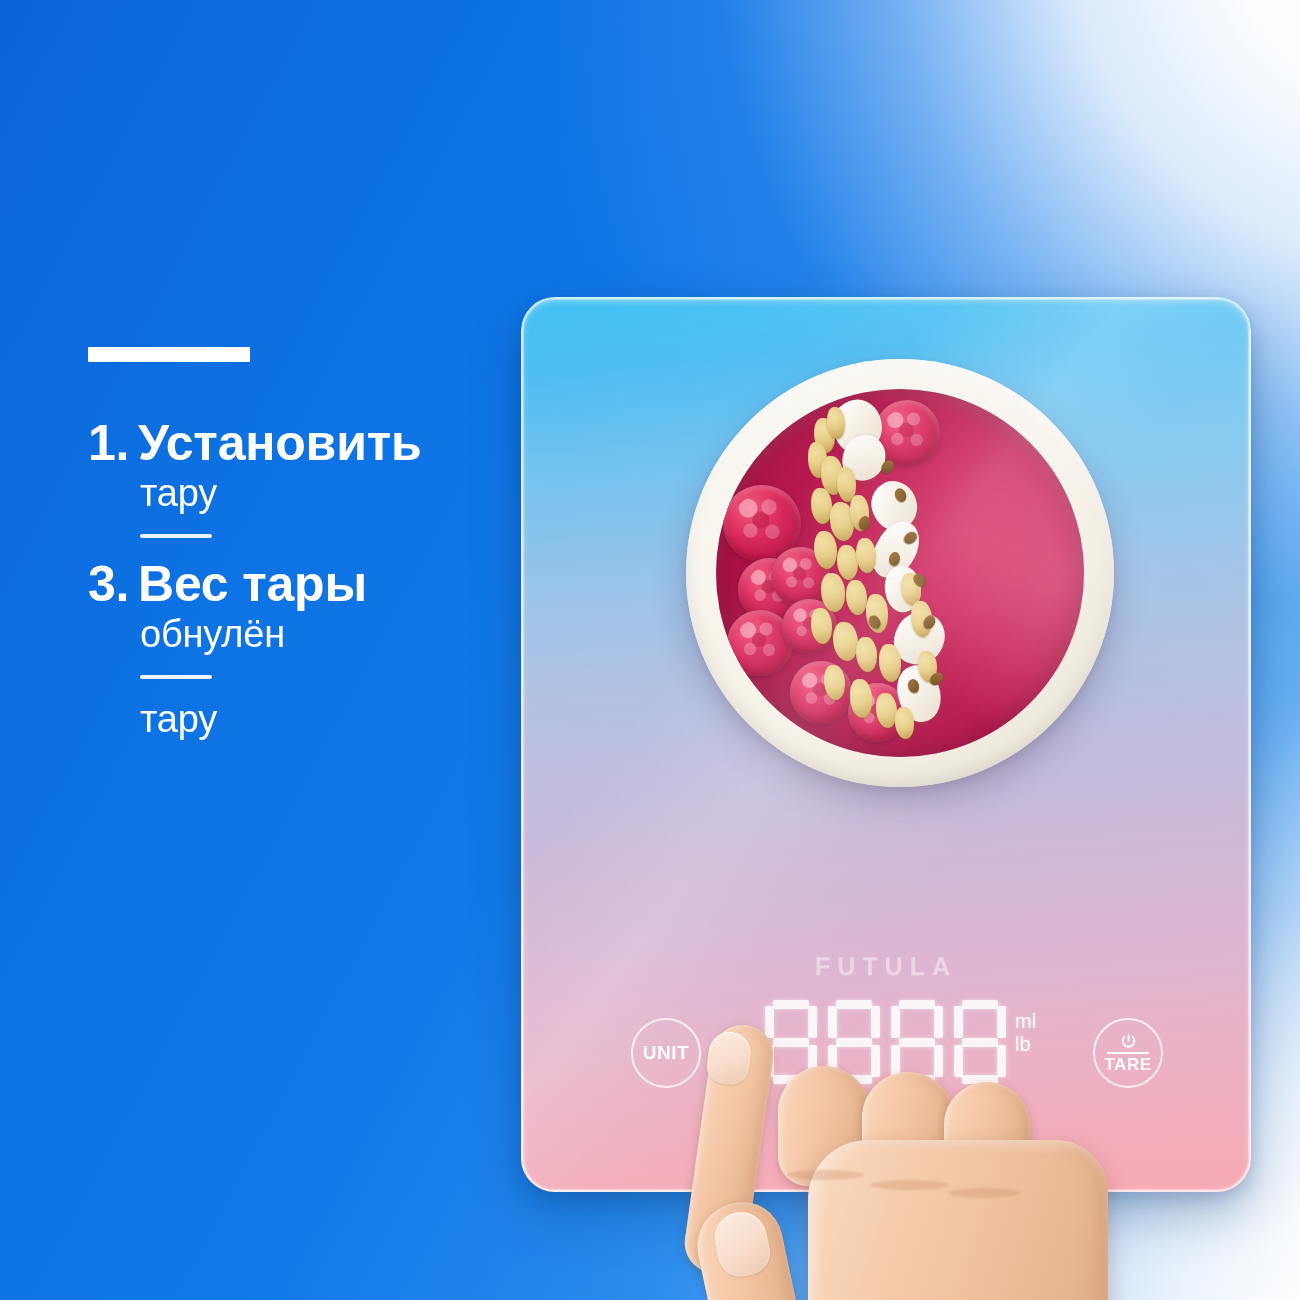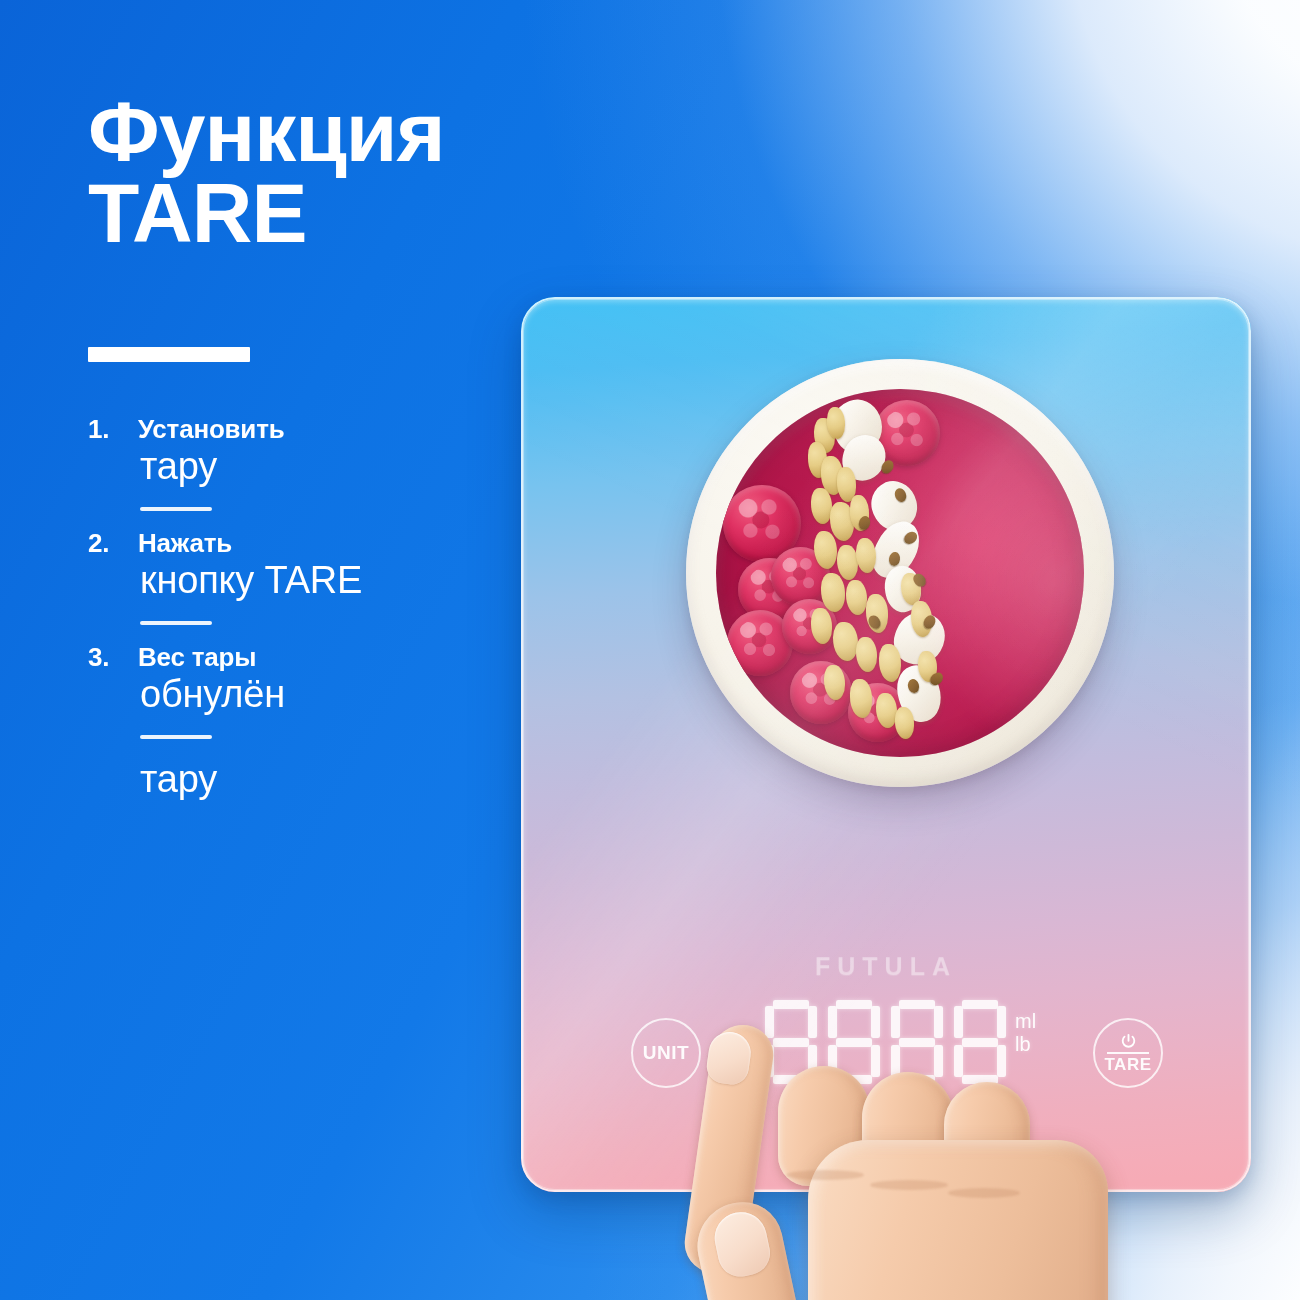--- a/index.html
+++ b/index.html
@@ -30,21 +30,21 @@
   .title .line2{display:block;}
 
   .title-rule{
     position:absolute;left:88px;top:347px;width:162px;height:15px;
     background:#ffffff;border-radius:1px;
   }
 
   .steps{position:absolute;left:88px;top:415px;width:420px;}
   .step{position:relative;margin-bottom:4px;}
   .step-main{
-    color:#ffffff;font-weight:bold;font-size:26px;line-height:1.12;
+    color:#ffffff;font-weight:bold;font-size:50px;line-height:1.12;
     white-space:nowrap;letter-spacing:-0.2px;
   }
   .step-num{display:inline-block;min-width:50px;}
   .step-sub{
     color:#ffffff;font-weight:400;font-size:38px;line-height:1.18;
     margin-left:52px;letter-spacing:-0.2px;white-space:nowrap;
   }
   .step-sep{
     width:72px;height:4px;background:rgba(255,255,255,0.92);
     margin:18px 0 18px 52px;border-radius:2px;
@@ -241,44 +241,33 @@
 
   .crease{position:absolute;background:rgba(196,140,104,0.30);border-radius:50%;filter:blur(1px);}
 </style>
 </head>
 <body>
 
 <div id="poster">
 
   <div class="left-col">
 
-    <div class="title">
-      <span class="line1">Функция</span>
-      <span class="line2">TARE</span>
-    </div>
 
     <div class="title-rule"></div>
 
     <div class="steps">
 
       <div class="step">
         <div class="step-main">
           <span class="step-num">1.</span><span>Установить</span>
         </div>
         <div class="step-sub">тару</div>
         <div class="step-sep"></div>
       </div>
 
-      <div class="step">
-        <div class="step-main">
-          <span class="step-num">2.</span><span>Нажать</span>
-        </div>
-        <div class="step-sub">кнопку TARE</div>
-        <div class="step-sep"></div>
-      </div>
 
       <div class="step">
         <div class="step-main">
           <span class="step-num">3.</span><span>Вес тары</span>
         </div>
         <div class="step-sub">обнулён</div>
         <div class="step-sep"></div>
       </div>
 
       <div class="step">

